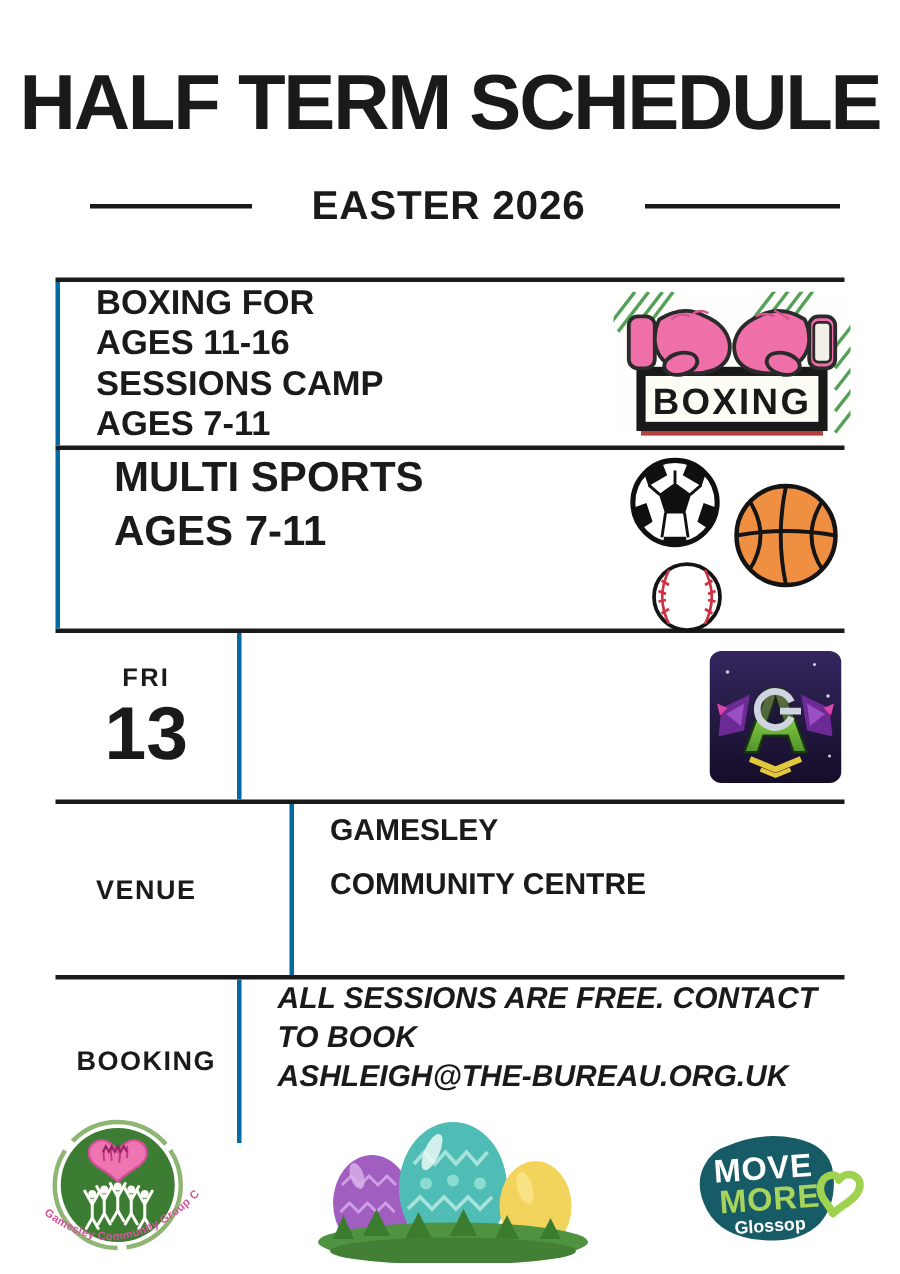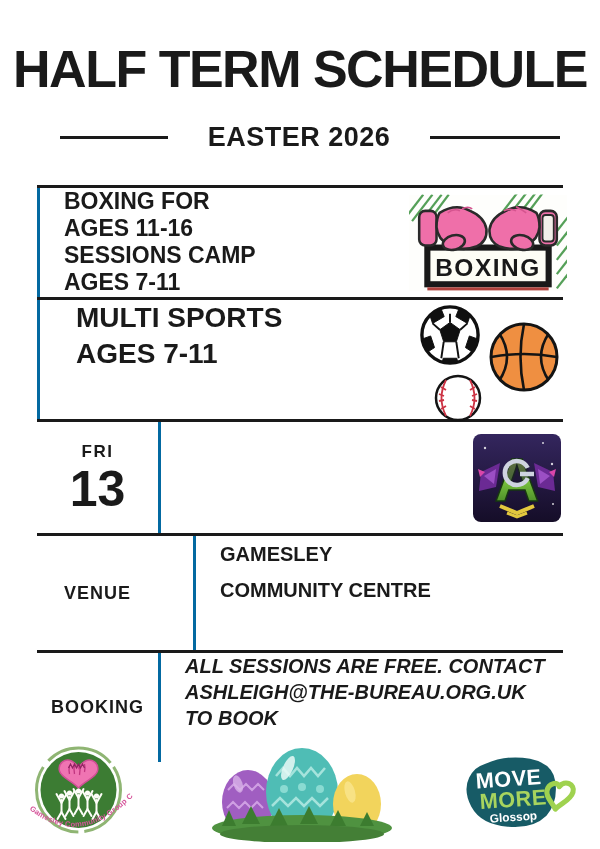--- a/index.html
+++ b/index.html
@@ -227,22 +227,22 @@
       </div>
     </div>
 
     <div class="row r5">
       <div class="cell-left">
         <div class="side-label">BOOKING</div>
       </div>
       <div class="cell-right">
         <div class="lines">
           <div>ALL SESSIONS ARE FREE. CONTACT</div>
+          <div>TO BOOK</div>
           <div>ASHLEIGH@THE-BUREAU.ORG.UK</div>
-          <div>TO BOOK</div>
         </div>
       </div>
     </div>
   </div>
 
   <svg class="gamesley-logo" width="118" height="105" viewBox="0 0 115 105">
     <circle cx="57" cy="46" r="42" fill="none" stroke="#8fb573" stroke-width="3" stroke-dasharray="60 6 90 8 70 5"></circle>
     <circle cx="57" cy="46" r="38" fill="#3c7c33"></circle>
     <path d="M57,44 C50,36 40,34 38,27 C36,19 44,14 50,17 C54,19 56,22 57,24 C58,22 60,19 64,17 C70,14 78,19 76,27 C74,34 64,36 57,44 Z" fill="#ef74b2" stroke="#d14f96" stroke-width="1.5"></path>
     <g stroke="#c13680" stroke-width="1.3" fill="none">

